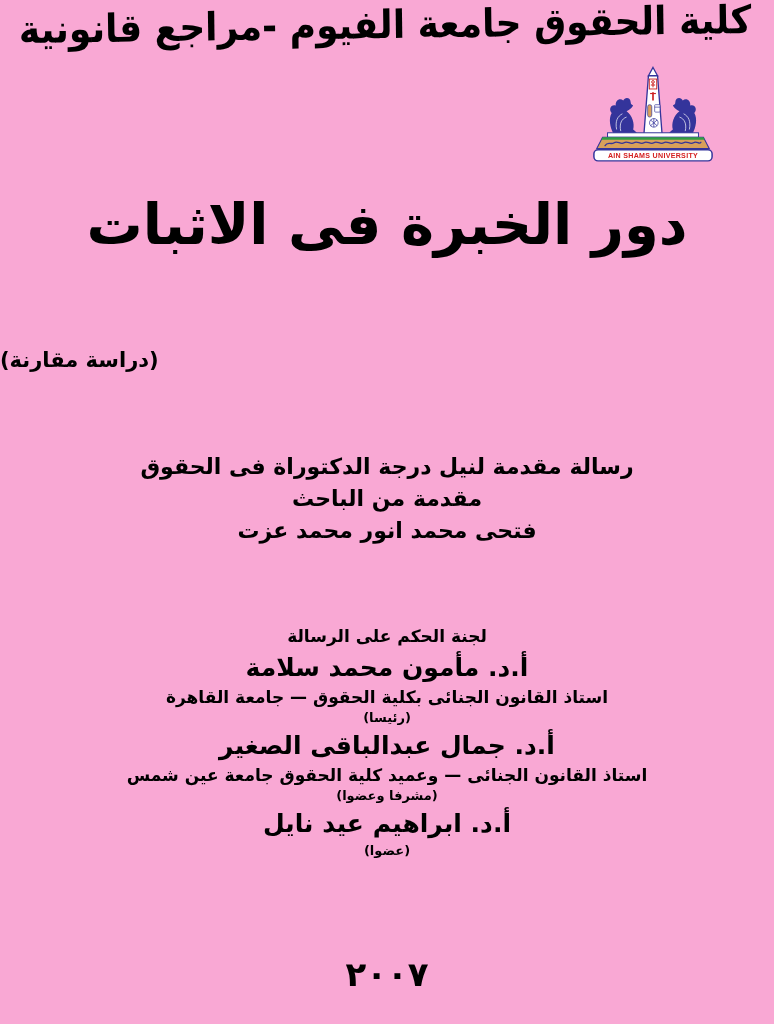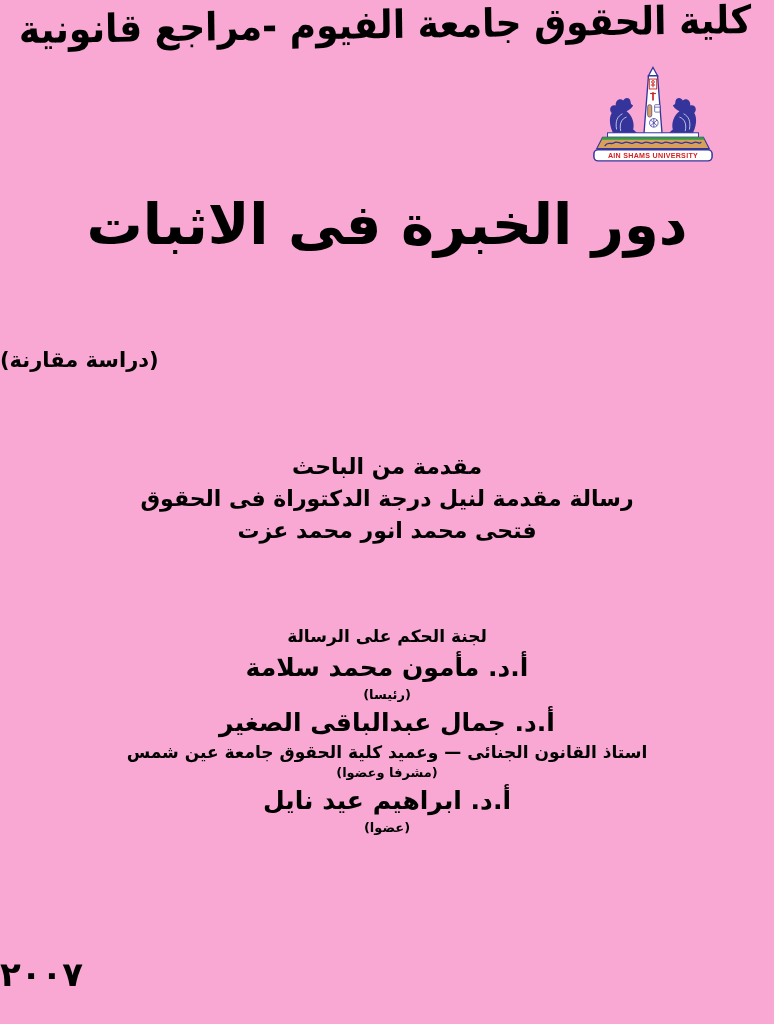--- a/index.html
+++ b/index.html
@@ -53,21 +53,21 @@
     position:absolute; top:626px; left:0; right:0; text-align:center;
     font-weight:bold;
   }
   .c-head { font-size:17px; line-height:20px; margin-bottom:7px; }
   .c-name { font-size:25px; line-height:30px; margin-bottom:4px; }
   .c-pos  { font-size:17px; line-height:21px; margin-bottom:2px; }
   .c-role { font-size:13px; line-height:16px; margin-bottom:5px; }
 
   
   .year {
-    position:absolute; top:954px; left:0; right:0; text-align:left;
+    position:absolute; top:954px; left:0; right:0; text-align:center;
     font-size:34px; font-weight:bold; letter-spacing:2px;
   }
 </style>
 </head>
 <body>
 
 <div class="page">
 
   <div class="hand-note" dir="rtl">كلية الحقوق جامعة الفيوم -مراجع قانونية</div>
 
@@ -114,29 +114,30 @@
         <text x="75" y="112.3" text-anchor="middle" class="banner-text" fill="#d42020">AIN SHAMS UNIVERSITY</text>
       </g>
     </svg>
   </div>
 
 
   <div class="title1" dir="rtl">دور الخبرة فى الاثبات</div>
   <div class="subtitle" dir="rtl">(دراسة مقارنة)</div>
 
   <div class="submission" dir="rtl">
+    <div>رسالة مقدمة لنيل درجة الدكتوراة فى الحقوق</div>
     <div>مقدمة من الباحث</div>
-    <div>رسالة مقدمة لنيل درجة الدكتوراة فى الحقوق</div>
     <div>فتحى محمد انور محمد عزت</div>
   </div>
 
   <div class="committee" dir="rtl">
     <div class="c-head">لجنة الحكم على الرسالة</div>
 
     <div class="c-name">أ.د. مأمون محمد سلامة</div>
+    <div class="c-pos">استاذ القانون الجنائى بكلية الحقوق — جامعة القاهرة</div>
     <div class="c-role">(رئيسا)</div>
 
     <div class="c-name">أ.د. جمال عبدالباقى الصغير</div>
     <div class="c-pos">استاذ القانون الجنائى — وعميد كلية الحقوق جامعة عين شمس</div>
     <div class="c-role">(مشرفا وعضوا)</div>
 
     <div class="c-name">أ.د. ابراهيم عيد نايل</div>
     <div class="c-role">(عضوا)</div>
   </div>
 

